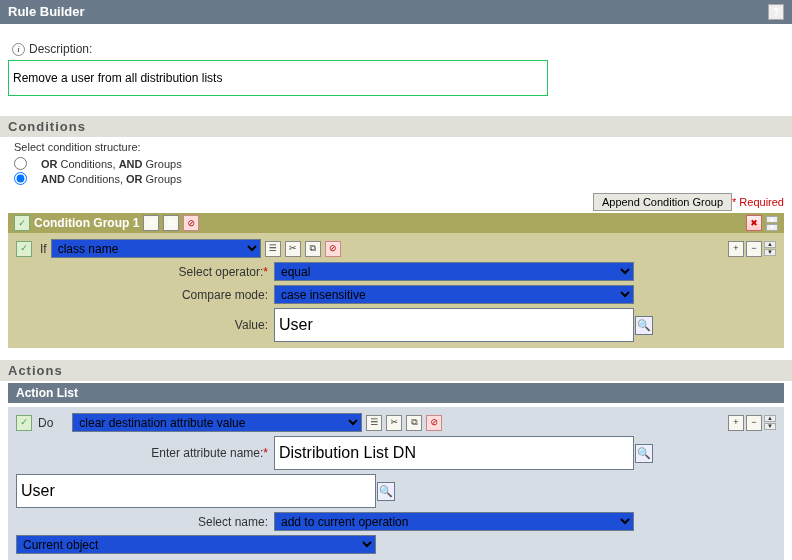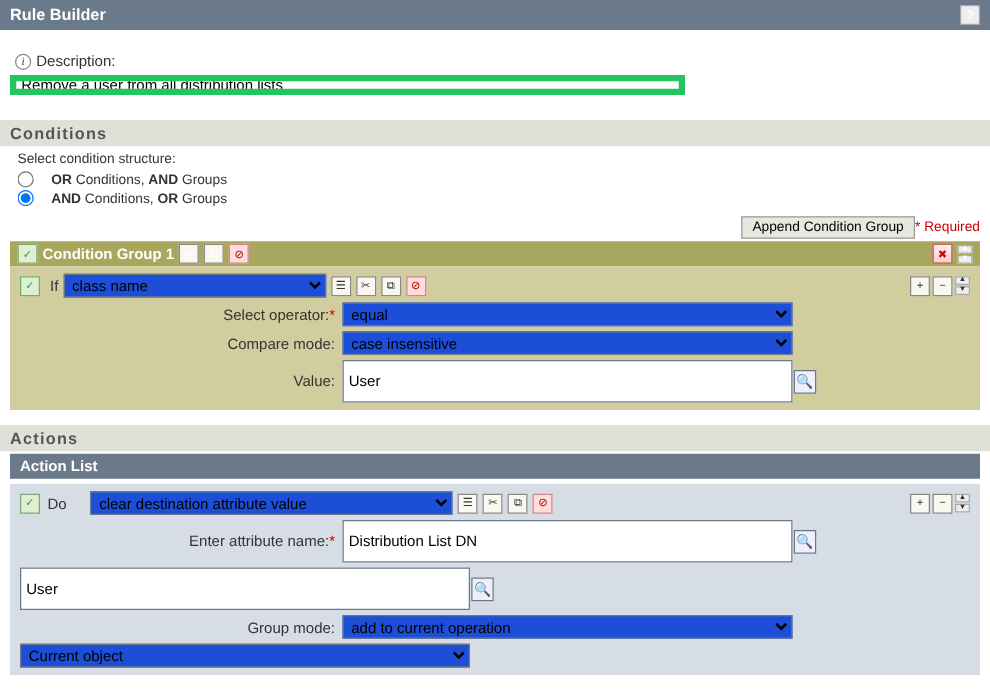--- a/index.html
+++ b/index.html
@@ -2,21 +2,21 @@
 <html><head>
 <meta charset="utf-8">
 <style>
 * { box-sizing: border-box; margin: 0; padding: 0; }
 body { font-family: Arial, sans-serif; font-size: 11px; color: #333; background: #fff; width: 792px; }
 .header-bar { background: #6b7a8a; color: #fff; padding: 4px 8px; font-weight: bold; font-size: 13px; display: flex; justify-content: space-between; align-items: flex-start; }
 .help-icon { width: 16px; height: 16px; border: 1px solid #aaa; background: #eee; display: inline-flex; align-items: center; justify-content: center; font-size: 10px; cursor: pointer; }
 .panel { padding: 8px; }
 .desc-label { font-size: 12px; margin: 10px 0 4px 4px; display: flex; align-items: center; gap: 4px; }
 .desc-icon { width: 13px; height: 13px; border: 1px solid #888; border-radius: 50%; display: inline-flex; align-items: center; justify-content: center; font-style: italic; font-size: 9px; font-family: serif; }
-.text-input { width: 540px; border: 5px solid #22c55e; padding: 2px 4px; font-size: 12px; height: 16px; }
+.text-input { width: 540px; border: 1px solid #22c55e; padding: 2px 4px; font-size: 12px; height: 36px; }
 .section-header { background: #e0e0d8; padding: 3px 8px; font-weight: bold; font-size: 13px; letter-spacing: 1px; margin-top: 12px; color: #555; }
 .sub-label { font-size: 11px; margin: 4px 0 4px 14px; }
 .radio-row { margin: 2px 0 2px 14px; display: flex; align-items: center; gap: 14px; }
 .radio-row input[type=radio] { margin: 0; }
 .radio-label { font-size: 11px; }
 .toolbar-row { display: flex; align-items: center; justify-content: flex-end; padding: 0 8px; margin-top: 8px; }
 .append-btn { border: 1px solid #999; background: #e8e8e0; padding: 2px 8px; font-size: 11px; cursor: pointer; }
 .required { color: #c00; font-size: 11px; }
 .group-header { background: #a9a65e; color: #fff; padding: 2px 6px; display: flex; align-items: center; justify-content: space-between; margin: 2px 8px 0 8px; }
 .group-header-left { display: flex; align-items: center; gap: 4px; }
@@ -29,21 +29,21 @@
 .cond-row { display: flex; align-items: center; padding: 2px 0; }
 .cond-row .left-icons { display: flex; gap: 2px; align-items: center; margin-right: 4px; }
 .if-label { margin: 0 4px; font-size: 12px; }
 .select { border: 1px solid #6b7a8a; background: #1d4ed8; font-size: 12px; height: 19px; padding: 0 2px; }
 .select-wide { width: 210px; }
 .select-full { width: 360px; }
 .right-icons { margin-left: auto; display: flex; gap: 2px; }
 .field-row { display: flex; align-items: center; padding: 2px 0; }
 .field-label { width: 258px; text-align: right; padding-right: 6px; font-size: 12px; }
 .field-label .star { color: #c00; }
-.val-input { width: 360px; border: 1px solid #6b7a8a; height: 27px; padding: 16px 4px; font-size: 12px; }
+.val-input { width: 360px; border: 1px solid #6b7a8a; height: 27px; padding: 16px 4px; font-size: 16px; }
 .search-btn { width: 18px; height: 19px; border: 1px solid #6b7a8a; background: #eef; display: inline-flex; align-items: center; justify-content: center; font-size: 11px; cursor: pointer; margin-left: 1px; }
 .action-list-header { background: #6b7a8a; color: #fff; padding: 3px 8px; font-weight: bold; font-size: 12px; margin: 2px 8px 4px 8px; }
 .action-body { background: #d6dde5; margin: 0 8px; padding: 4px 8px; }
 .do-label { margin: 0 19px 0 2px; font-size: 12px; }
 .tiny-icons { display: flex; gap: 4px; align-items: center; margin-left: 4px; }
 .updown { width: 12px; display: flex; flex-direction: column; gap: 1px; }
 .updown span { height: 7px; border: 1px solid #aaa; background: #eee; font-size: 6px; text-align: center; line-height: 5px; cursor: pointer; }
 </style>
 </head>
 <body>
@@ -177,21 +177,21 @@
   <div class="field-row">
     <div class="field-label"><span>Enter attribute name:</span><span class="star">*</span></div>
     <input class="val-input" type="text" value="Distribution List DN" style="">
     <span class="search-btn">🔍</span>
   </div>
   <div class="field-row">
     <input class="val-input" type="text" value="User" style="">
     <span class="search-btn">🔍</span>
   </div>
   <div class="field-row">
-    <div class="field-label">Group mode:</div>
+    <div class="field-label">Select name:</div>
     <select class="select select-full">
       <option>add to current operation</option>
     </select>
   </div>
   <div class="field-row">
     <select class="select select-full">
       <option>Current object</option>
     </select>
   </div>
 </div>

